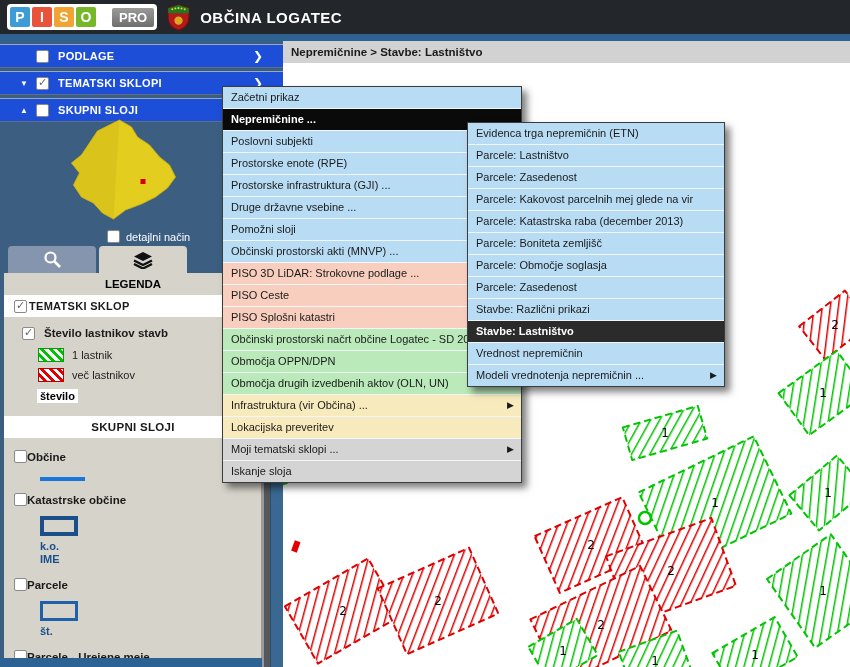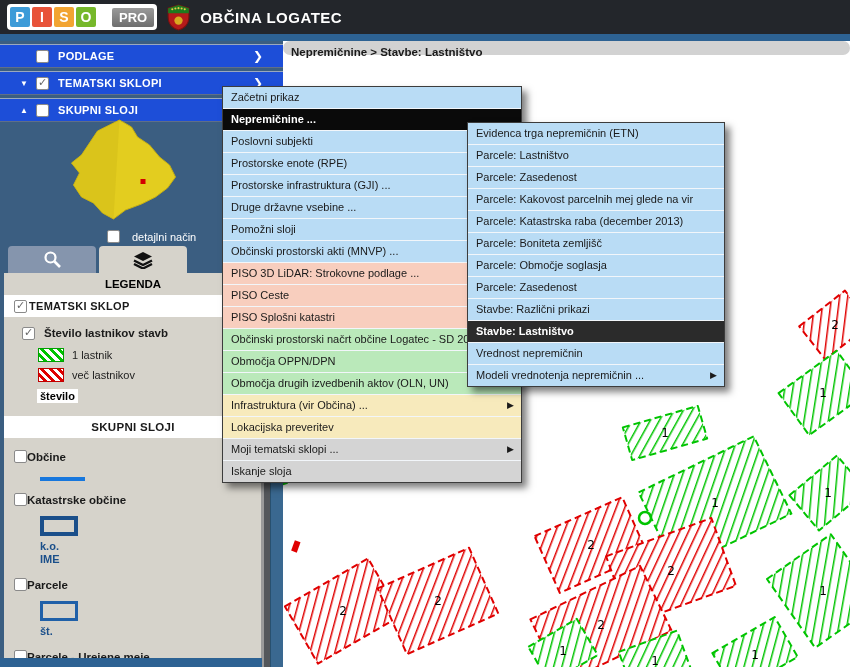--- a/index.html
+++ b/index.html
@@ -14,36 +14,36 @@
   .piso-logo{display:flex;align-items:center;background:#ffffff;border-radius:4px;padding:3px;gap:2px;}
   .piso-tile{width:20px;height:20px;border-radius:2px;color:#fff;font-weight:bold;font-size:14px;
     display:flex;align-items:center;justify-content:center;}
   .tile-p{background:#3d9bd8;} .tile-i{background:#e85339;} .tile-s{background:#f2a432;} .tile-o{background:#76b82a;}
   .piso-pro{background:linear-gradient(#9a9a9a,#6e6e6e);color:#fff;font-weight:bold;font-size:13px;
     padding:2px 7px;border-radius:2px;margin-left:14px;}
   .muni-title{color:#fff;font-weight:bold;font-size:15px;letter-spacing:.5px;}
   
   .blue-strip{position:absolute;top:34px;left:0;width:850px;height:7px;background:#2d6293;}
   
-  .breadcrumb-bar{position:absolute;top:41px;left:283px;width:567px;height:14px;background:#d2d2d2;
-    font-size:11.5px;font-weight:bold;color:#1a1a1a;line-height:22px;padding-left:8px;box-sizing:border-box;border-radius:9px;}
+  .breadcrumb-bar{position:absolute;top:41px;left:283px;width:567px;height:22px;background:#d2d2d2;
+    font-size:11.5px;font-weight:bold;color:#1a1a1a;line-height:22px;padding-left:8px;box-sizing:border-box;}
   
   .sidebar{position:absolute;top:41px;left:0;width:283px;height:626px;background:#3b5e81;}
   .panel-header{height:22px;background:#1d4ed8;border-top:1px solid #9aa8bd;border-bottom:1px solid #5f6f88;
     display:flex;align-items:center;padding:0 20px;margin-bottom:3px;cursor:pointer;}
   .panel-header:first-child{margin-top:3px;}
   .tri{width:16px;font-size:8px;color:#fff;flex:0 0 16px;}
   .cb{width:13px;height:13px;background:#fff;border:1px solid #8a8a8a;border-radius:2px;
     box-sizing:border-box;position:relative;flex:0 0 13px;}
   .cb.checked::after{content:"✓";position:absolute;left:1px;top:-2px;font-size:11px;font-weight:bold;color:#666;}
   .panel-label{flex:1;margin-left:9px;color:#fff;font-weight:bold;font-size:11px;letter-spacing:.3px;}
   .chev{color:#fff;font-weight:bold;font-size:12px;}
   
   .overview{position:absolute;top:76px;left:40px;width:175px;height:115px;}
-  .detail-row{position:absolute;top:189px;left:107px;display:flex;align-items:center;gap:12px;}
+  .detail-row{position:absolute;top:189px;left:107px;display:flex;align-items:center;gap:6px;}
   .detail-label{color:#fff;font-size:11px;}
   
   .tab{position:absolute;top:205px;height:27px;width:88px;border-radius:4px 4px 0 0;
     display:flex;align-items:center;justify-content:center;cursor:pointer;}
   .tab-search{left:8px;background:#8595ad;}
   .tab-layers{left:99px;background:#d6d3cb;}
   
   .legend-panel{position:absolute;top:232px;left:4px;width:258px;height:417px;background:#d6d3cb;
     overflow:hidden;box-sizing:border-box;}
   .legend-title{height:22px;line-height:22px;text-align:center;font-weight:bold;font-size:11.5px;color:#000;}

